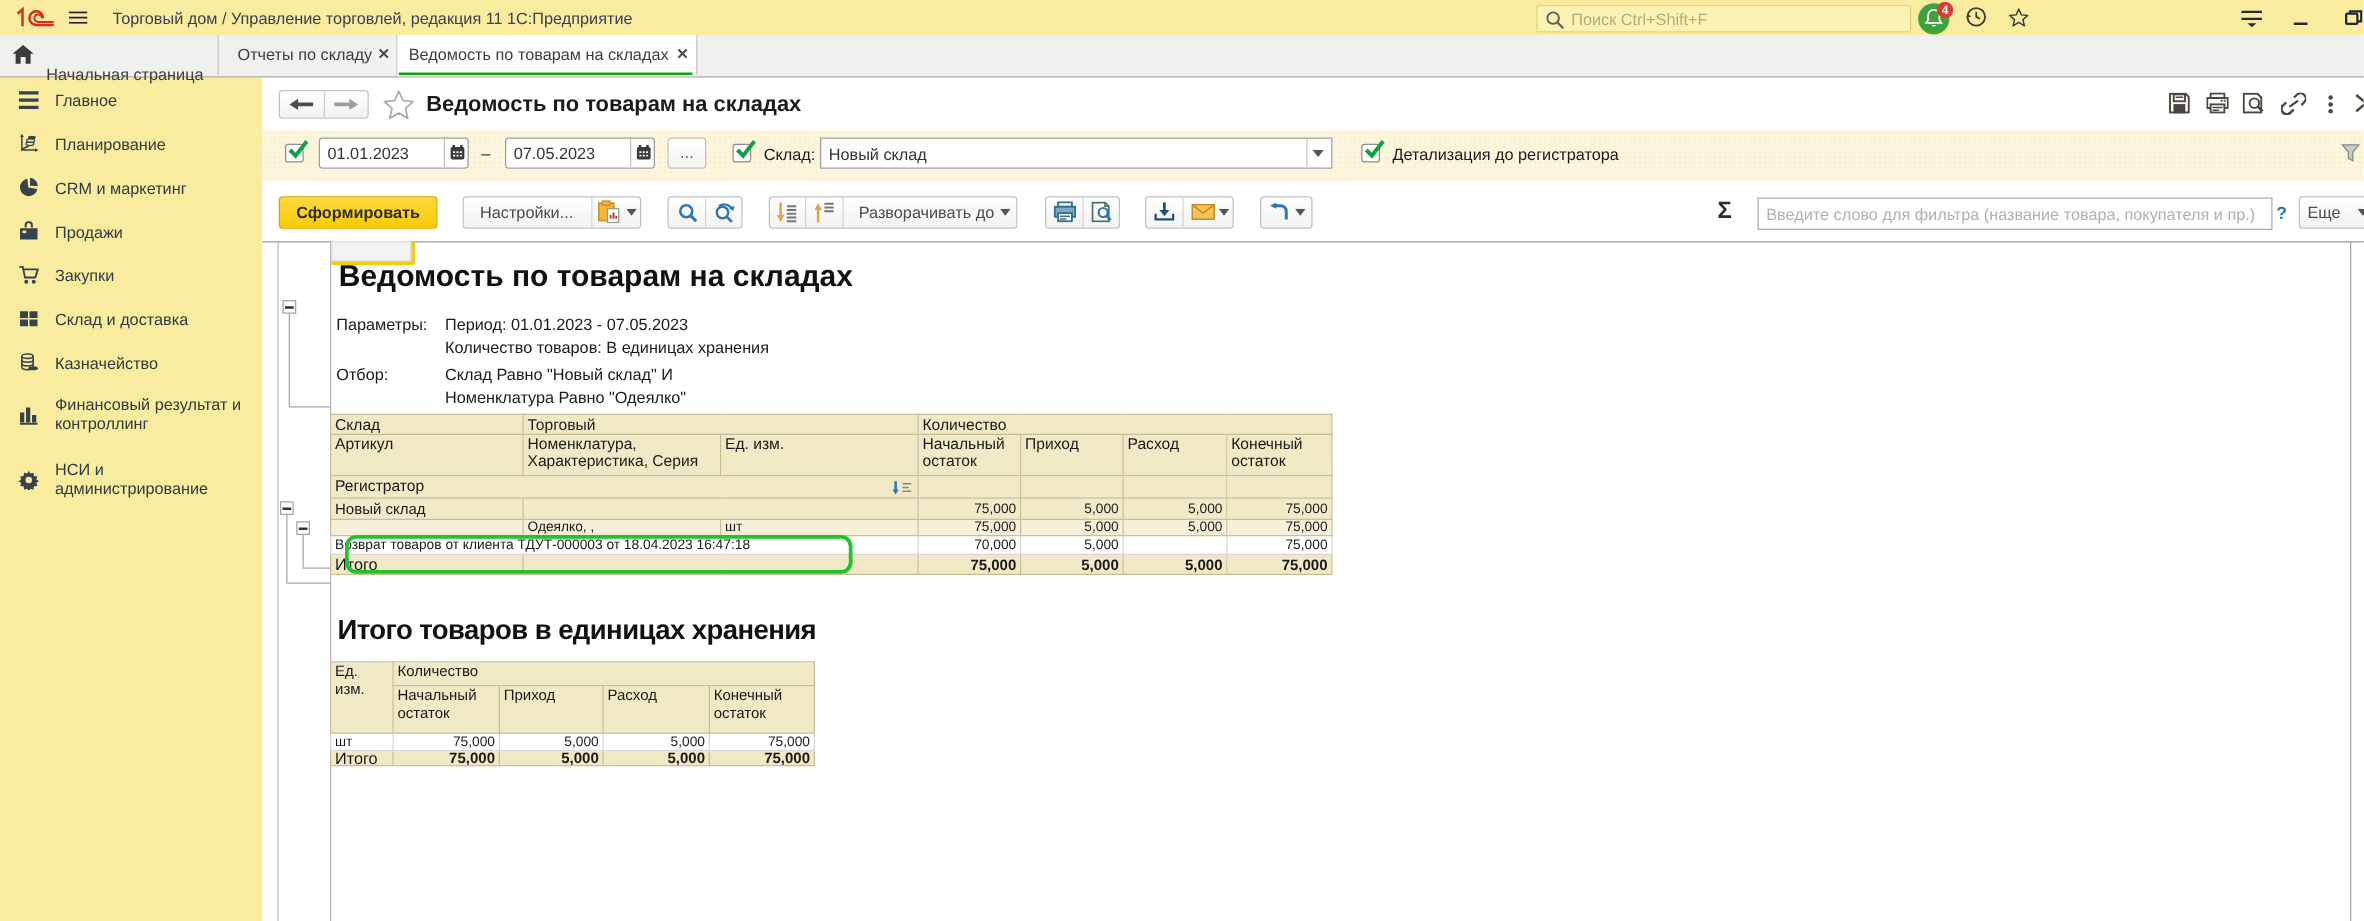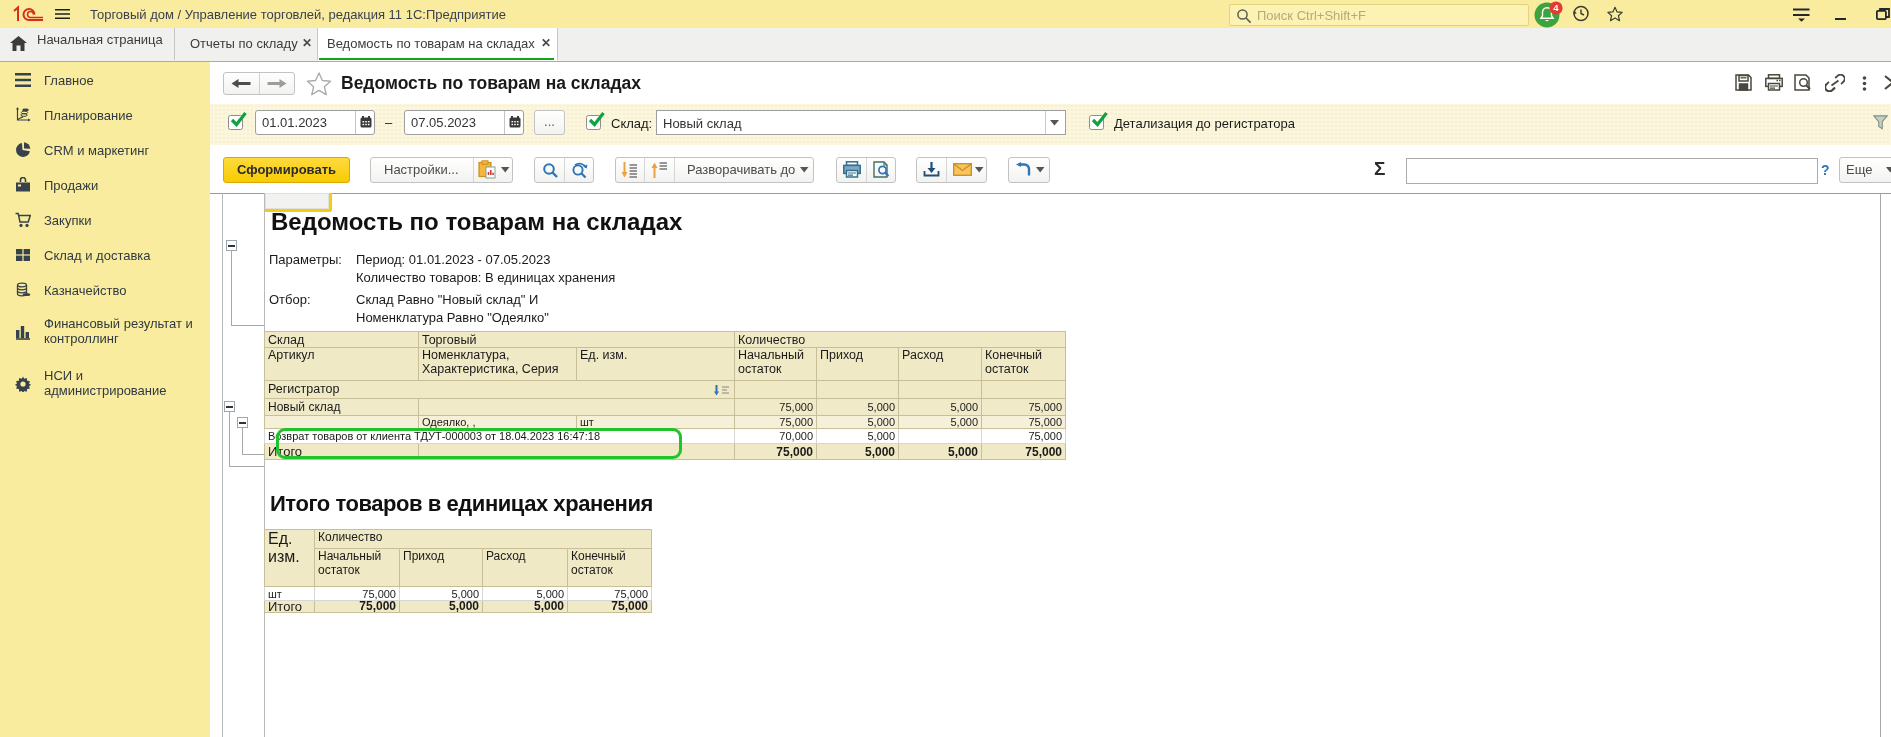--- a/index.html
+++ b/index.html
@@ -104,21 +104,21 @@
 
   <svg class="abs" style="left:1876px;top:8px" width="14" height="12" viewBox="0 0 14 12">
     <rect x="0.9" y="2.9" width="9" height="8.2" fill="none" stroke="#26262e" stroke-width="1.8" rx="1"></rect>
     <path d="M4 2.9 V1 H13 V9 H10" fill="none" stroke="#26262e" stroke-width="1.8"></path>
   </svg>
 </div>
 <div id="tabbar">
   <svg class="abs" style="left:10px;top:8px" width="17" height="16" viewBox="0 0 17 16">
     <path d="M8.5 0 L17 7 H14.5 V15 H10.5 V9.5 H6.5 V15 H2.5 V7 H0z" fill="#3b3b3b"></path>
   </svg>
-  <div class="tab" style="left:37px;top:4px">Начальная страница</div>
+  <div class="tab" style="left:37px;top:24px">Начальная страница</div>
   <div class="tabsep" style="left:174px"></div>
   <div class="tab" style="left:190px;top:8px">Отчеты по складу</div>
   <div class="tab tabx" style="left:302px;top:8px">✕</div>
   <div class="tabsep" style="left:317px"></div>
   <div class="abs" style="left:318px;top:0;width:239px;height:33px;background:#fff"></div>
   <div class="tab" style="left:327px;top:8px">Ведомость по товарам на складах</div>
   <div class="tab tabx" style="left:541px;top:8px">✕</div>
   <div class="abs" style="left:319px;top:29.5px;width:235px;height:2.5px;background:#17A21C"></div>
   <div class="tabsep" style="left:557px"></div>
 </div>
@@ -402,20 +402,21 @@
   <svg class="abs" style="left:805px;top:101px" width="16" height="15" viewBox="0 0 16 15">
     <path d="M14 13.5 V7 a4.5 4.5 0 0 0 -4.5 -4.5 H4" fill="none" stroke="#2E75B6" stroke-width="2.4"></path>
     <path d="M6 0 L1 2.5 L6 5z" fill="#2E75B6"></path>
   </svg>
   <svg class="abs" style="left:826px;top:106px" width="9" height="6" viewBox="0 0 9 6">
       <path d="M0 0 H8.5 L4.2 5.5z" fill="#555"></path>
     </svg>
 
   <div class="abs" style="left:1164px;top:97px;font-size:19px;font-weight:bold;color:#2b2b2b">Σ</div>
   <div class="inp" style="left:1196px;top:97px;width:412px;height:26px;border-color:#ABABAB"></div>
+  <div class="t" style="left:1203px;top:103px;color:#B0B0B0">Введите слово для фильтра (название товара, покупателя и пр.)</div>
   <div class="abs" style="left:1611px;top:101px;color:#2E75B6;font-weight:bold;font-size:14px">?</div>
   <div class="btn" style="left:1629px;top:96px;width:64px;height:26px"></div>
   <div class="t" style="left:1636px;top:101px;color:#4b4b4b">Еще</div>
   <svg class="abs" style="left:1676px;top:106px" width="9" height="6" viewBox="0 0 9 6">
       <path d="M0 0 H8.5 L4.2 5.5z" fill="#555"></path>
     </svg>
 
   <div id="sepline"></div>
 
   <div class="vline" style="left:12px;top:132px;height:544px"></div>
@@ -530,21 +531,21 @@
   <table class="rep" style="left:54px;top:468px;width:387px">
     <colgroup>
         <col style="width:50px">
         <col style="width:85px">
         <col style="width:83px">
         <col style="width:85px">
         <col style="width:84px">
       </colgroup>
     <tbody>
         <tr style="height:19px">
-          <td class="bg1 vt" rowspan="2" style="font-size:16px">Ед.<br>изм.</td>
+          <td class="bg1 vt" rowspan="2" style="font-size:12px">Ед.<br>изм.</td>
           <td class="bg1 vt" colspan="4" style="font-size:12px">Количество</td>
         </tr>
     <tr style="height:38px">
           <td class="bg1 vt" style="font-size:12px">Начальный<br>остаток</td>
           <td class="bg1 vt" style="font-size:12px">Приход</td>
           <td class="bg1 vt" style="font-size:12px">Расход</td>
           <td class="bg1 vt" style="font-size:12px">Конечный<br>остаток</td>
         </tr>
     <tr style="height:14px">
           <td class="wcell f11">шт</td>

